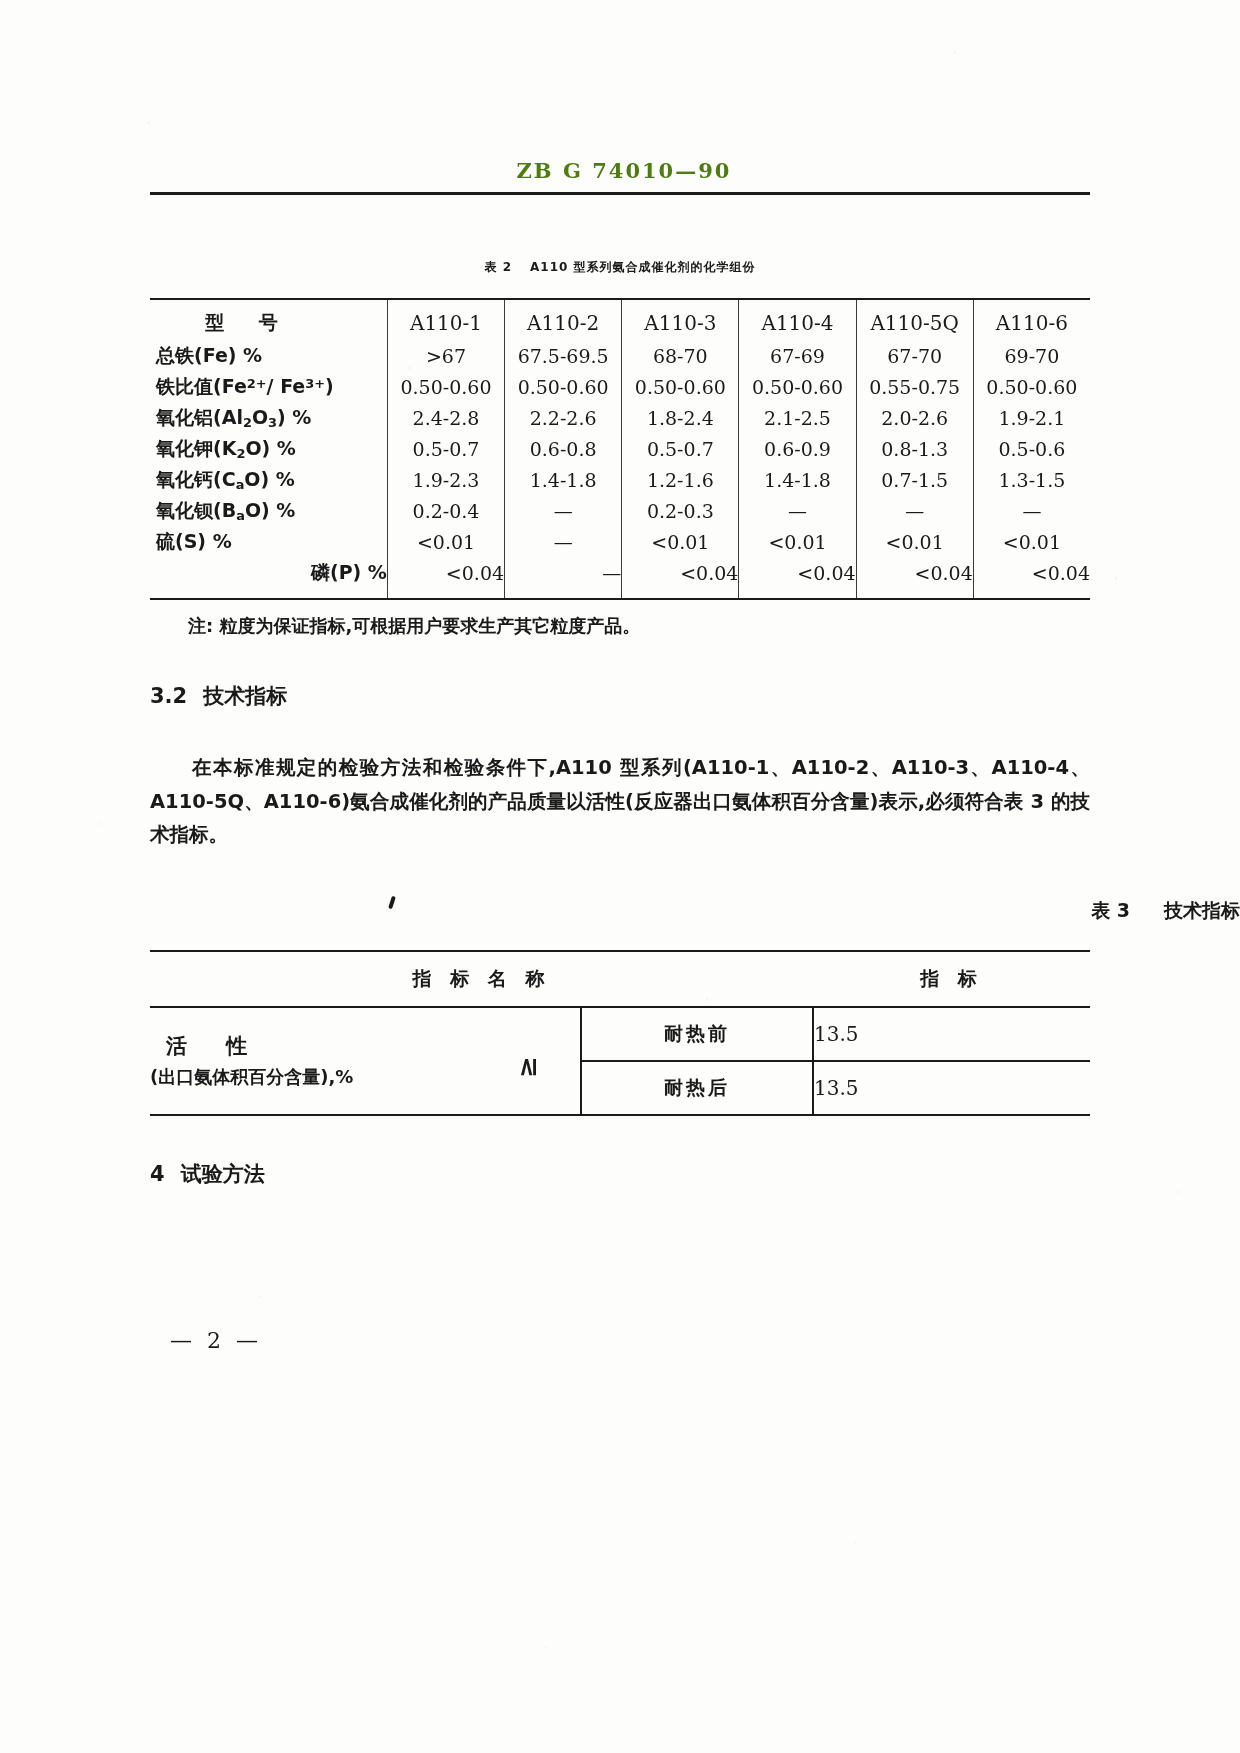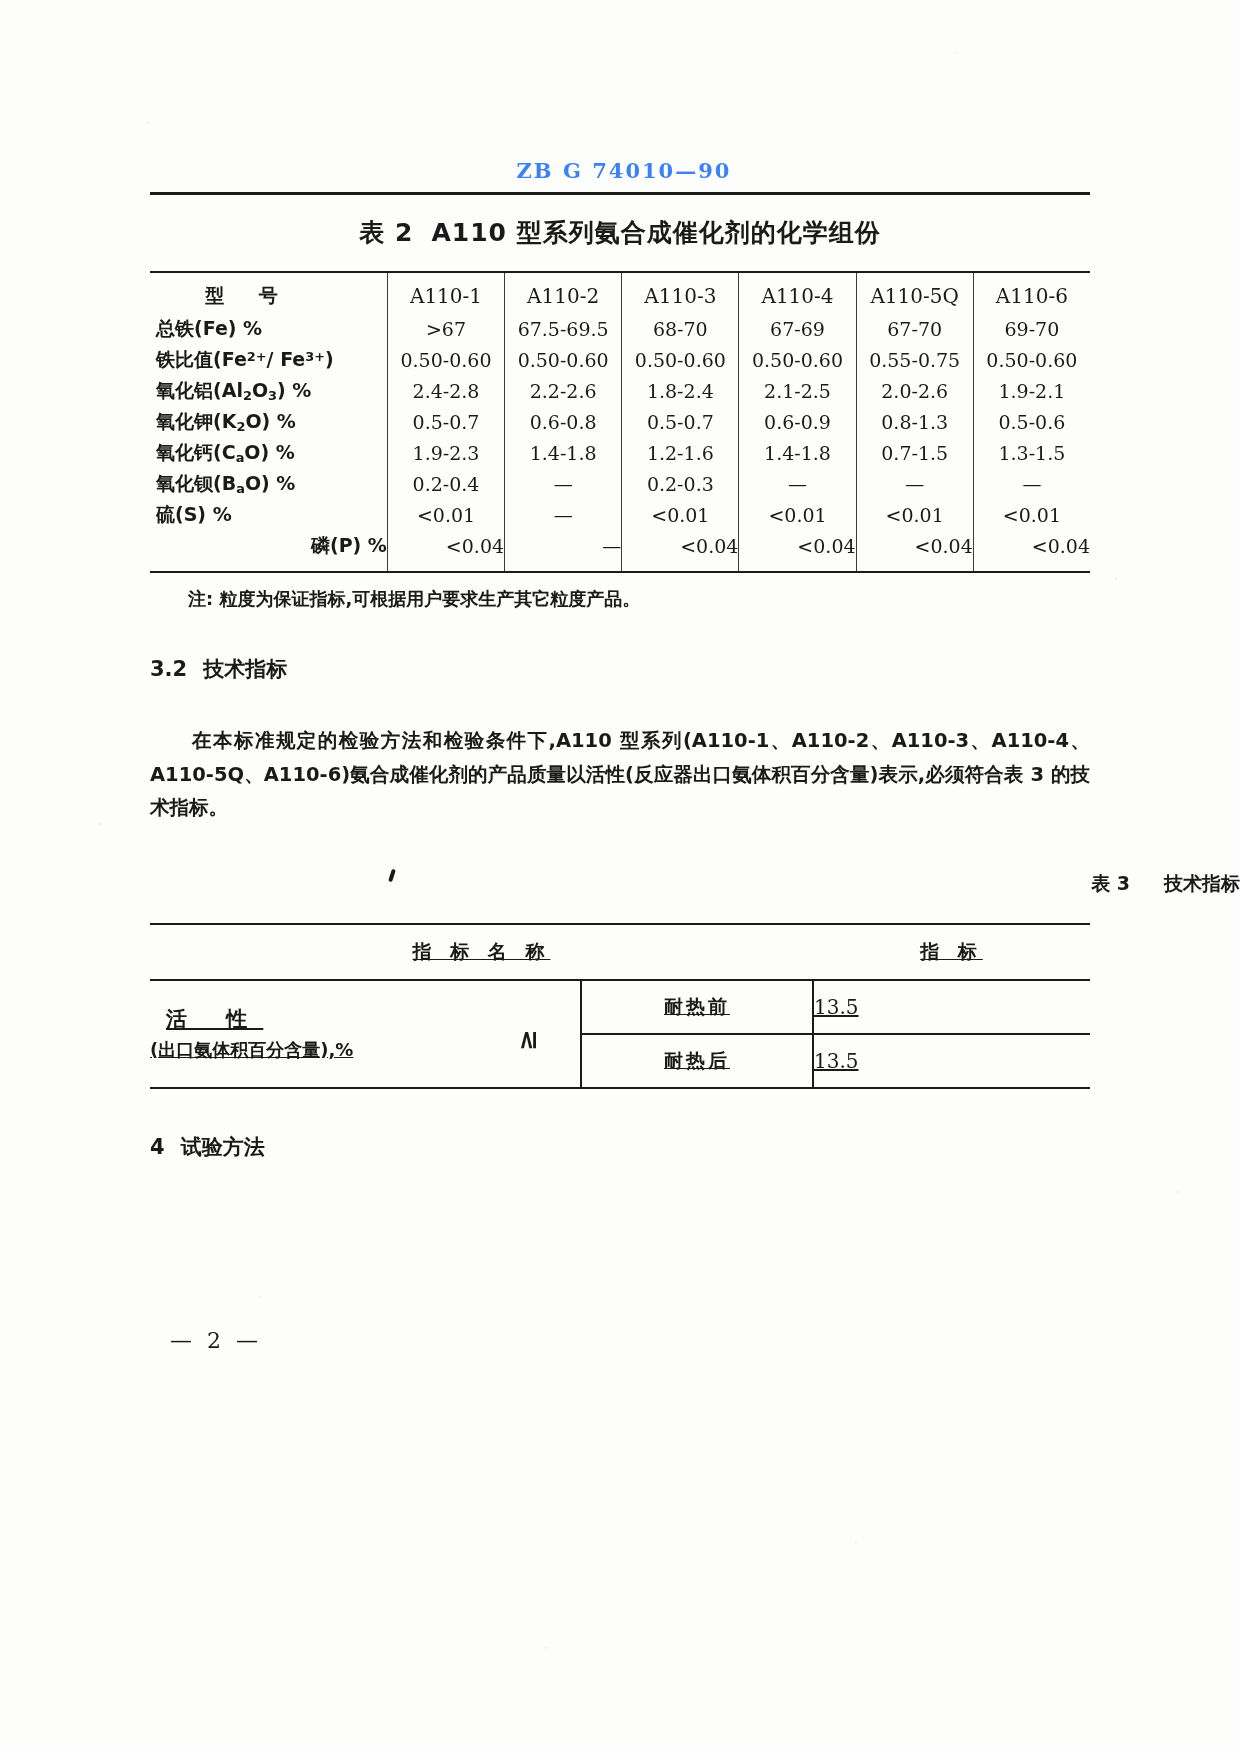--- a/index.html
+++ b/index.html
@@ -41,36 +41,36 @@
   }
 
   
   .std-header {
     text-align: center;
     font-family: "DejaVu Serif", "Liberation Serif", serif;
     font-weight: bold;
     font-size: 21px;
     letter-spacing: 2px;
     padding-top: 158px;
-    color: #3b82f6;
+    color: #4d7c0f;
     filter: blur(0.25px);
     margin-left: 8px;
   }
   .head-rule {
     margin: 9px 150px 0 150px;
     border-top: 3px solid #1b1b1b;
   }
 
   
   .tbl-caption {
     text-align: center;
     font-family: "DejaVu Sans", "Liberation Sans", sans-serif;
     font-weight: bold;
-    font-size: 25px;
-    margin-top: 21px;
+    font-size: 12px;
+    margin-top: 64px;
     letter-spacing: 1px;
     filter: blur(0.2px);
   }
   .tbl-caption .cap-num { margin-right: 18px; }
 
   .t2wrap {
     margin: 22px 150px 0 150px;
     border-top: 2.5px solid #1b1b1b;
     border-bottom: 2.5px solid #1b1b1b;
     padding: 0;
@@ -180,21 +180,20 @@
     width: 100%;
     border-collapse: collapse;
     font-family: "DejaVu Sans", "Liberation Sans", sans-serif;
     font-size: 19px;
     font-weight: bold;
   }
   table.t3 td {
     padding: 0;
     vertical-align: middle;
     filter: blur(0.18px);
-    text-decoration: underline;
   }
   table.t3 tr.t3hdr td {
     text-align: center;
     padding: 14px 0 14px 0;
     border-bottom: 2px solid #1b1b1b;
     letter-spacing: 6px;
   }
   table.t3 td.t3-name {
     width: 430px;
     padding: 20px 0;

